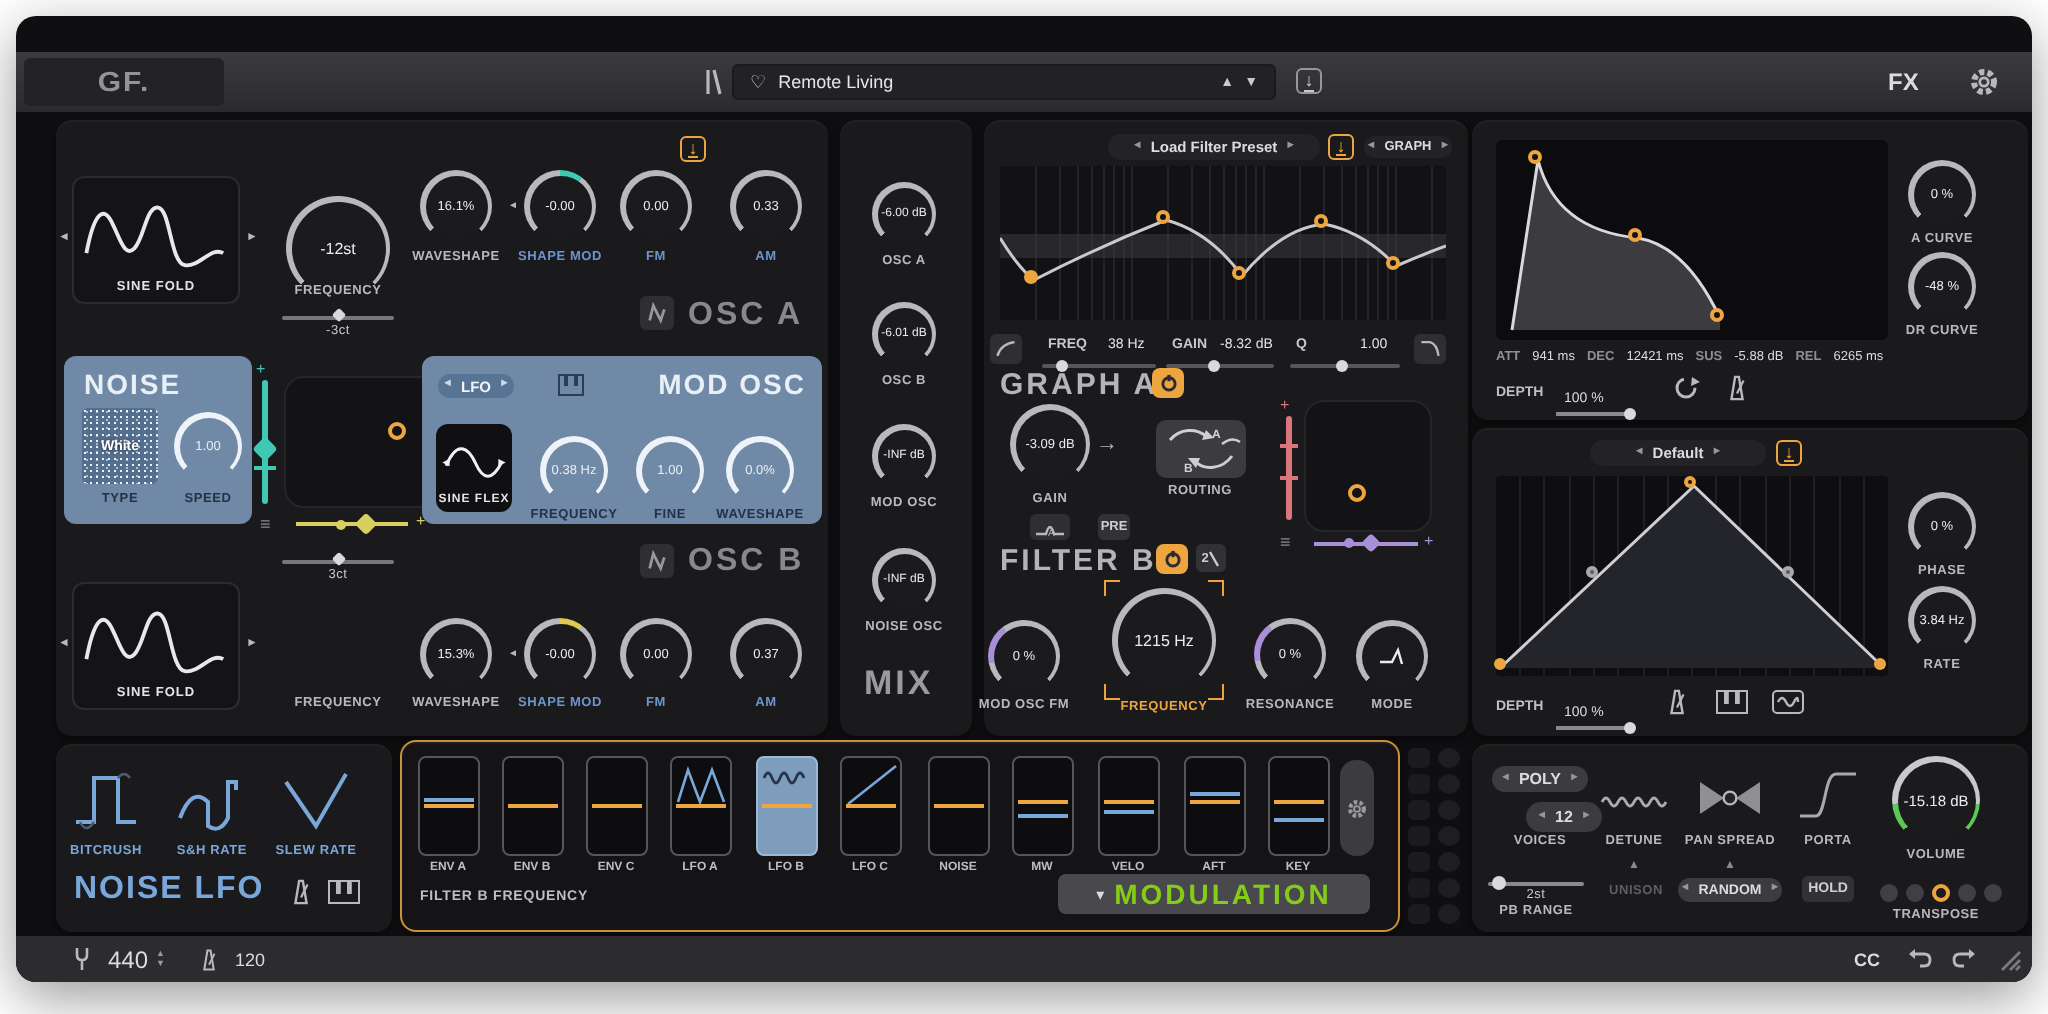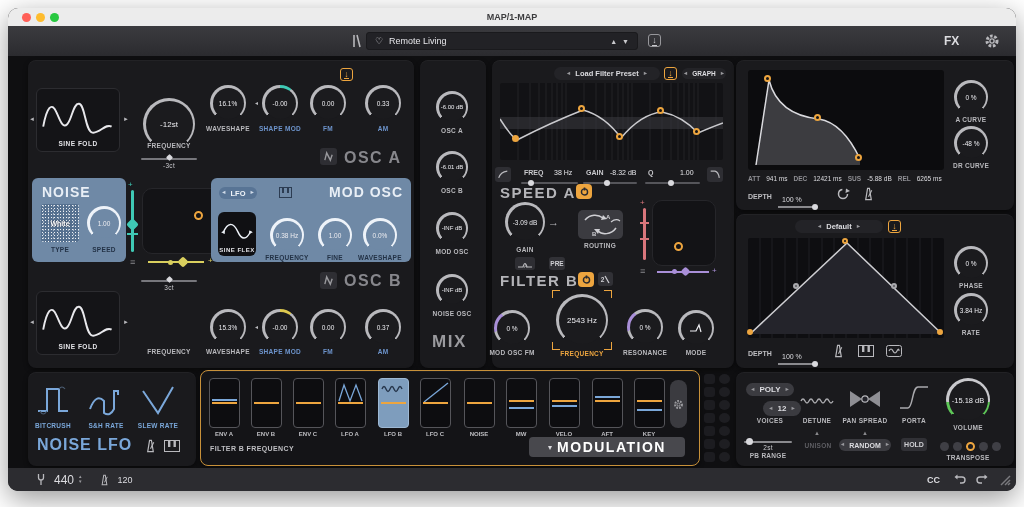--- a/index.html
+++ b/index.html
@@ -55,28 +55,25 @@
   .slotlbl{position:absolute;font-size:6px;font-weight:700;color:#bfbfc3;transform:translateX(-50%);white-space:nowrap}
   .hamb{position:absolute;font-size:9px;color:#8a8a8e;line-height:1}
   .txt{position:absolute;white-space:nowrap}
   svg{display:block}
 </style>
 </head>
 <body>
 
 <div class="window">
 
-  <div class="titlebar">
-    <span class="tl" style="left:14px;background:#ff5f57"></span>
-    <span class="tl" style="left:28px;background:#febc2e"></span>
-    <span class="tl" style="left:42px;background:#28c840"></span>
-    <span class="wintitle">MAP/1-MAP</span>
-  </div>
 
   <div class="toolbar">
+    <div class="logobox">
+      <span class="logotxt">GF.</span>
+    </div>
     <svg class="abs" style="left:342px;top:8px" width="12" height="14" viewBox="0 0 12 14">
       <line x1="4" y1="1" x2="4" y2="13" stroke="#b8b8bc" stroke-width="1.6"></line>
       <line x1="7" y1="1" x2="10" y2="13" stroke="#b8b8bc" stroke-width="1.6"></line>
     </svg>
     <div class="presetfield">
       <span style="margin:0 6px 0 8px;font-size:9px;color:#cfcfd3">♡</span>
       <span>Remote Living</span>
       <span style="margin-left:auto;margin-right:8px;display:flex;gap:5px">
         <span style="font-size:7px;color:#c9c9cd">▲</span>
         <span style="font-size:7px;color:#c9c9cd">▼</span>
@@ -326,21 +323,21 @@
       <div class="txt" style="left:156px;top:109px;font-size:7px;font-weight:800;color:#c9c9cd">Q</div>
       <div class="txt" style="left:188px;top:109px;font-size:7px;color:#e4e4e8">1.00</div>
       <div class="htrack" style="left:153px;top:122px;width:55px;background:#55555a"></div>
       <div class="dot" style="left:176px;top:119.5px;width:6px;height:6px"></div>
       <div class="iconbox" style="left:215px;top:107px;width:16px;height:15px">
         <svg width="12" height="11" viewBox="0 0 14 12">
             <path d="M2,2 H7 Q11,3 12,10" fill="none" stroke="#b9b9bd" stroke-width="1.4"></path>
           </svg>
       </div>
 
-      <div class="bigtitle" style="left:8px;top:122px;font-size:15px;color:#b4b4b8;top:124px">SPEED A</div>
+      <div class="bigtitle" style="left:8px;top:122px;font-size:15px;color:#b4b4b8;top:124px">GRAPH A</div>
       <div class="pwr" style="left:84px;top:124px">
         <svg width="9" height="9" viewBox="0 0 10 10">
             <circle cx="5" cy="5.5" r="3.4" fill="none" stroke="#2b2b2f" stroke-width="1.6"></circle>
             <line x1="5" y1="0.5" x2="5" y2="4" stroke="#2b2b2f" stroke-width="1.8"></line>
           </svg>
       </div>
 
       <div class="knob k40" style="left:13px;top:142px">
           <span class="kv">-3.09 dB</span>
         </div>
@@ -398,21 +395,21 @@
           <span class="kv">0 %</span>
         </div>
       <div class="klbl" style="left:20px;top:289px">MOD OSC FM</div>
 
       <div class="abs" style="left:60px;top:230px;width:60px;height:60px">
         <div class="abs" style="left:0;top:0;width:8px;height:8px;border-left:1.5px solid #eda53f;border-top:1.5px solid #eda53f"></div>
         <div class="abs" style="right:0;top:0;width:8px;height:8px;border-right:1.5px solid #eda53f;border-top:1.5px solid #eda53f"></div>
         <div class="abs" style="left:0;bottom:0;width:8px;height:8px;border-left:1.5px solid #eda53f;border-bottom:1.5px solid #eda53f"></div>
         <div class="abs" style="right:0;bottom:0;width:8px;height:8px;border-right:1.5px solid #eda53f;border-bottom:1.5px solid #eda53f"></div>
         <div class="knob k52" style="left:4px;top:4px">
-            <span class="kv">2543 Hz</span>
+            <span class="kv">1215 Hz</span>
           </div>
       </div>
       <div class="klbl" style="left:90px;top:290px;color:#eda53f">FREQUENCY</div>
 
       <div class="knob k36 purple" style="left:135px;top:249px">
           <span class="kv">0 %</span>
         </div>
       <div class="klbl" style="left:153px;top:289px">RESONANCE</div>
 
       <div class="knob k36" style="left:186px;top:250px">
@@ -627,21 +624,21 @@
       <div class="abs" style="left:469px;top:9px;width:17px;height:48px;background:#3b3b40;border-radius:8px;display:flex;align-items:center;justify-content:center">
         <svg width="11" height="11" viewBox="0 0 16 16">
           <circle cx="8" cy="8" r="5" fill="none" stroke="#9a9a9e" stroke-width="3" stroke-dasharray="2.6 1.6"></circle>
           <circle cx="8" cy="8" r="2.1" fill="none" stroke="#9a9a9e" stroke-width="1.4"></circle>
         </svg>
       </div>
 
       <div class="txt" style="left:9px;top:74px;font-size:7px;font-weight:800;color:#bfbfc3;letter-spacing:.4px">FILTER B FREQUENCY</div>
       <div class="abs" style="left:328px;top:66px;width:156px;height:20px;background:#48484d;border-radius:4px;display:flex;align-items:center;justify-content:center;gap:5px">
         <span style="font-size:8px;color:#dcdce0">▾</span>
-        <span style="font-size:14px;font-weight:800;color:#ffffff;letter-spacing:1.5px">MODULATION</span>
+        <span style="font-size:14px;font-weight:800;color:#84cc16;letter-spacing:1.5px">MODULATION</span>
       </div>
     </div>
 
     <div class="abs" style="left:695px;top:318px;width:28px;height:92px">
       <div class="abs" style="left:1px;top:0;width:11px;height:92px;display:flex;flex-direction:column;gap:3px">
         <div style="height:10px;background:#1c1c20;border-radius:3px"></div>
           <div style="height:10px;background:#1c1c20;border-radius:3px"></div>
           <div style="height:10px;background:#1c1c20;border-radius:3px"></div>
           <div style="height:10px;background:#1c1c20;border-radius:3px"></div>
           <div style="height:10px;background:#1c1c20;border-radius:3px"></div>

